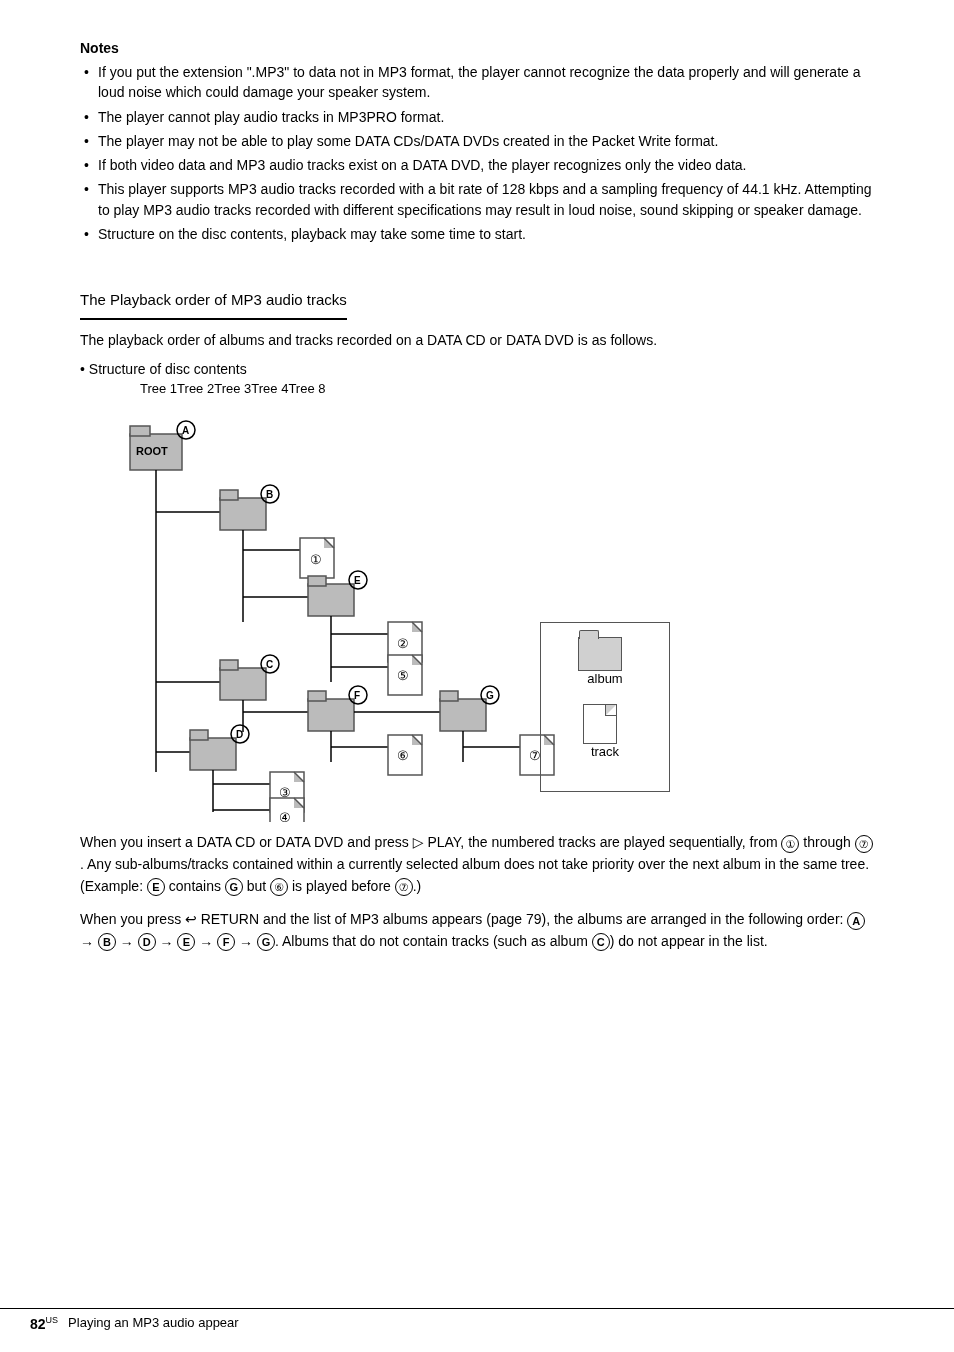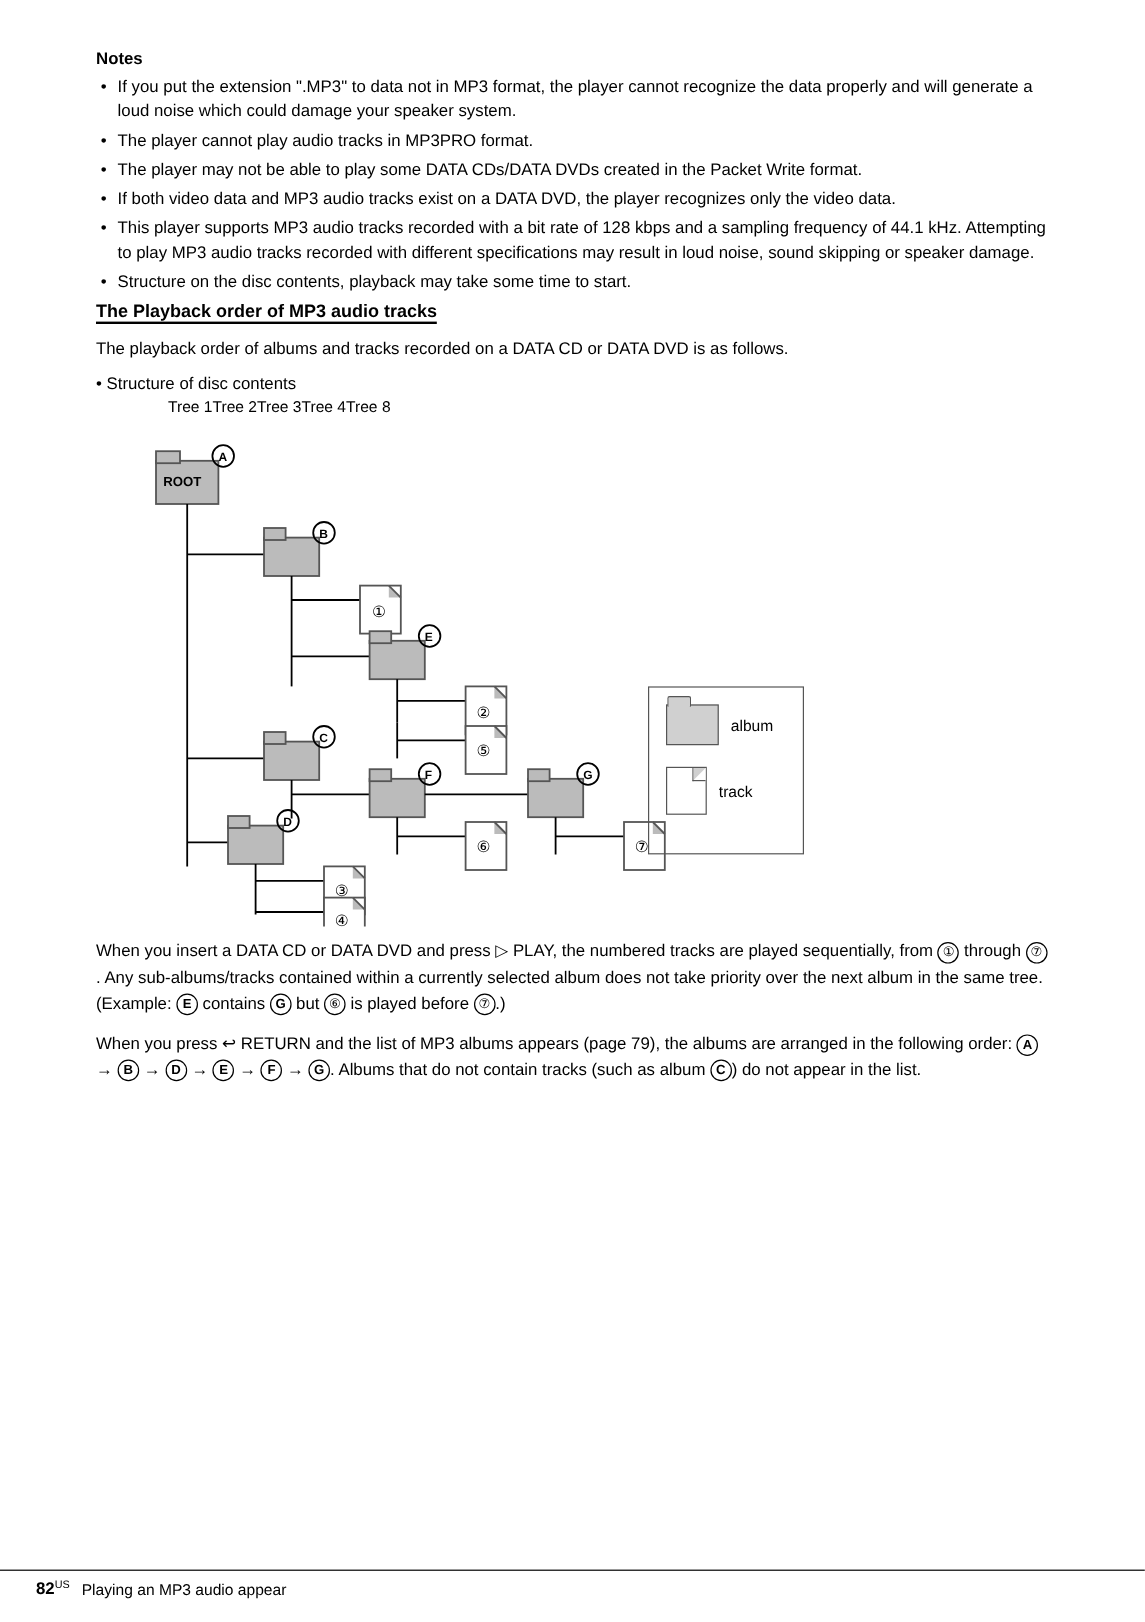--- a/index.html
+++ b/index.html
@@ -12,21 +12,21 @@
       color: #000;
       position: relative;
     }
     .page {
       width: 954px;
       min-height: 1352px;
       padding: 40px 80px 60px 80px;
       position: relative;
     }
     .notes-section {
-      margin-bottom: 5px;
+      margin-bottom: 29px;
     }
     .notes-title {
       font-weight: bold;
       margin-bottom: 6px;
     }
     .notes-list {
       list-style: none;
       padding: 0;
     }
     .notes-list li {
@@ -35,26 +35,26 @@
       margin-bottom: 4px;
       line-height: 1.45;
     }
     .notes-list li::before {
       content: "•";
       position: absolute;
       left: 4px;
     }
     .section-title {
       font-size: 15px;
-      font-weight: bold;
+      font-weight: normal;
       color: #000;
       border-bottom: 2px solid #000;
-      padding-bottom: 0;
+      padding-bottom: 10px;
       margin-bottom: 10px;
-      margin-top: 2px;
+      margin-top: 18px;
       display: inline-block;
     }
     .section-body {
       line-height: 1.5;
       margin-bottom: 10px;
     }
     .structure-label {
       margin-top: 10px;
       margin-bottom: 4px;
     }
@@ -67,20 +67,21 @@
     
     .diagram-svg {
       position: absolute;
       top: 0;
       left: 0;
     }
     .legend-item {
       display: flex;
       align-items: center;
       margin-bottom: 18px;
+      flex-direction: column;
     }
     .legend-folder {
       width: 44px;
       height: 34px;
       background: #d0d0d0;
       border: 1.5px solid #555;
       position: relative;
       margin-right: 10px;
       flex-shrink: 0;
     }
@@ -144,21 +145,21 @@
       line-height: 16px;
       font-size: 11px;
       vertical-align: middle;
     }
     .footer {
       position: absolute;
       bottom: 20px;
       left: 0;
       right: 0;
       display: flex;
-      align-items: flex-end;
+      align-items: flex-start;
       border-top: 1px solid #000;
       padding-top: 6px;
       padding-left: 30px;
     }
     .footer-page {
       font-weight: bold;
       font-size: 14px;
       margin-right: 10px;
     }
     .footer-text {

